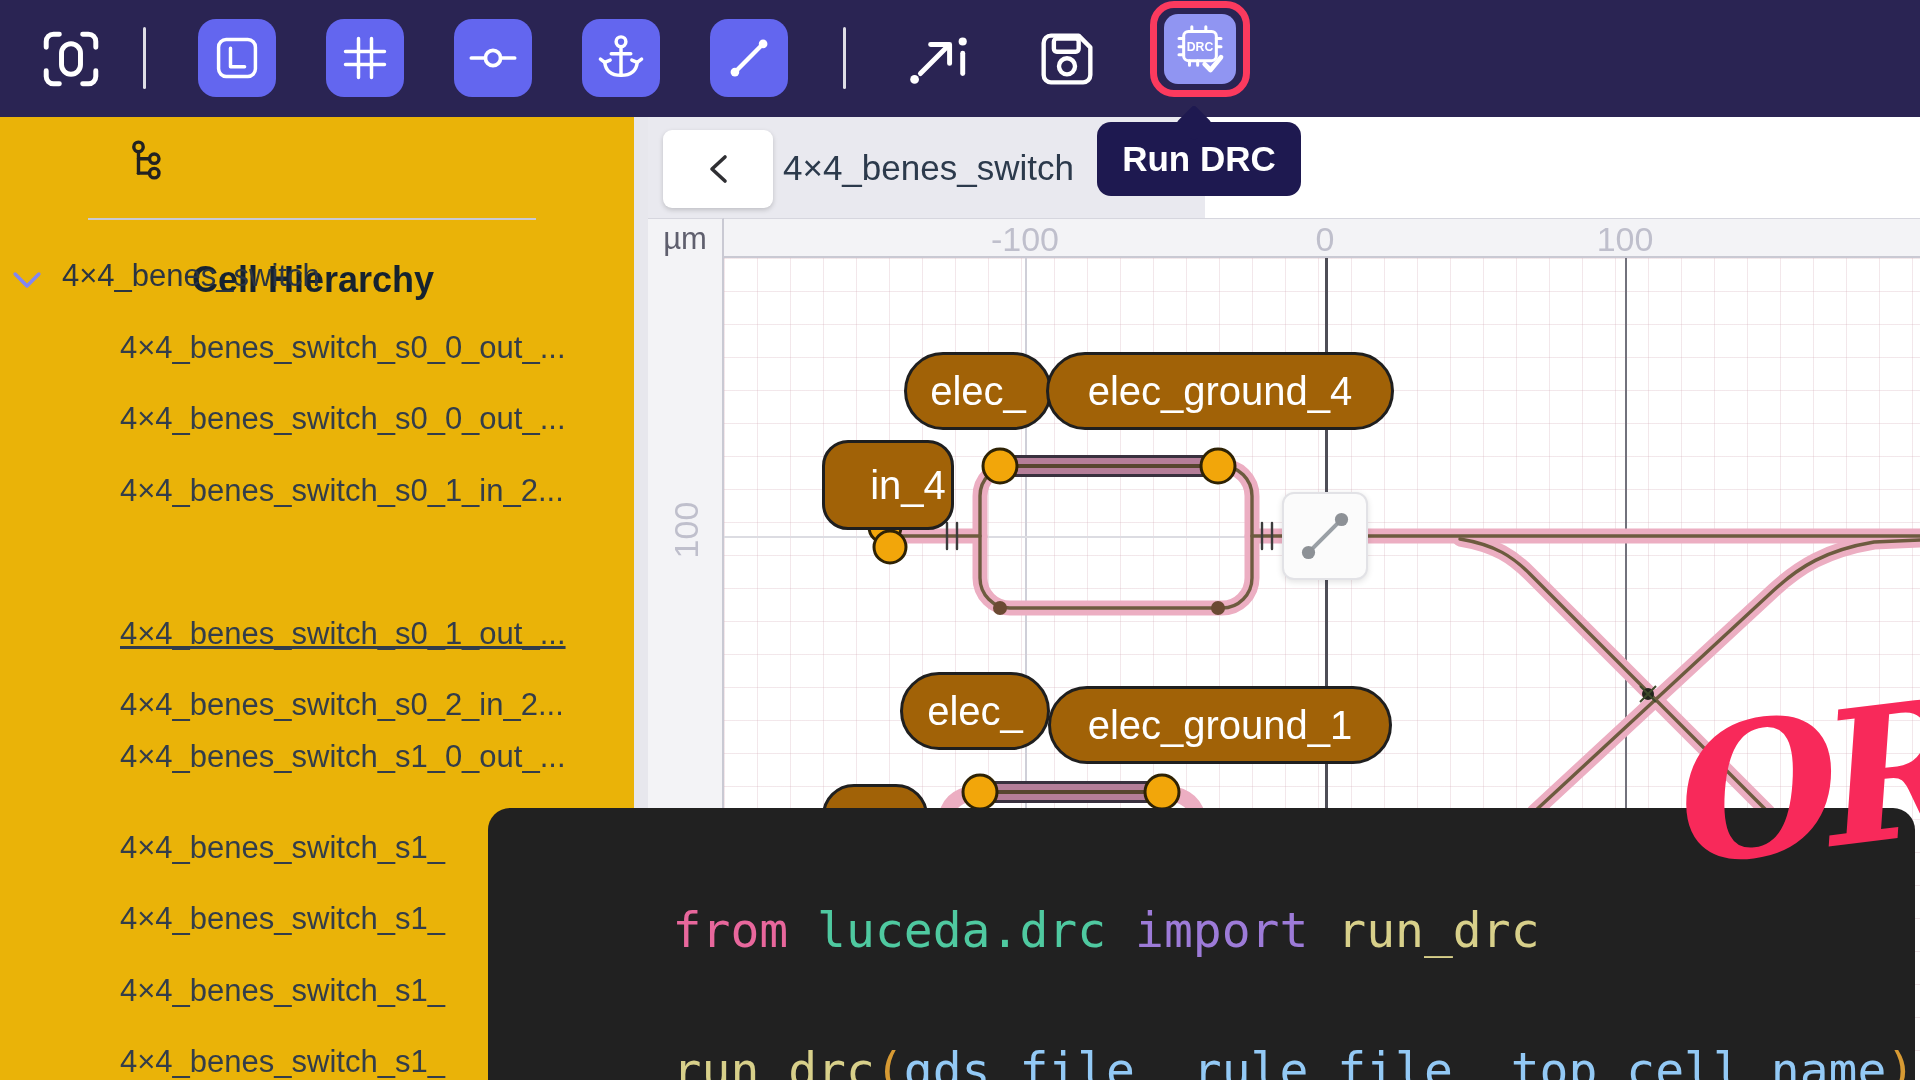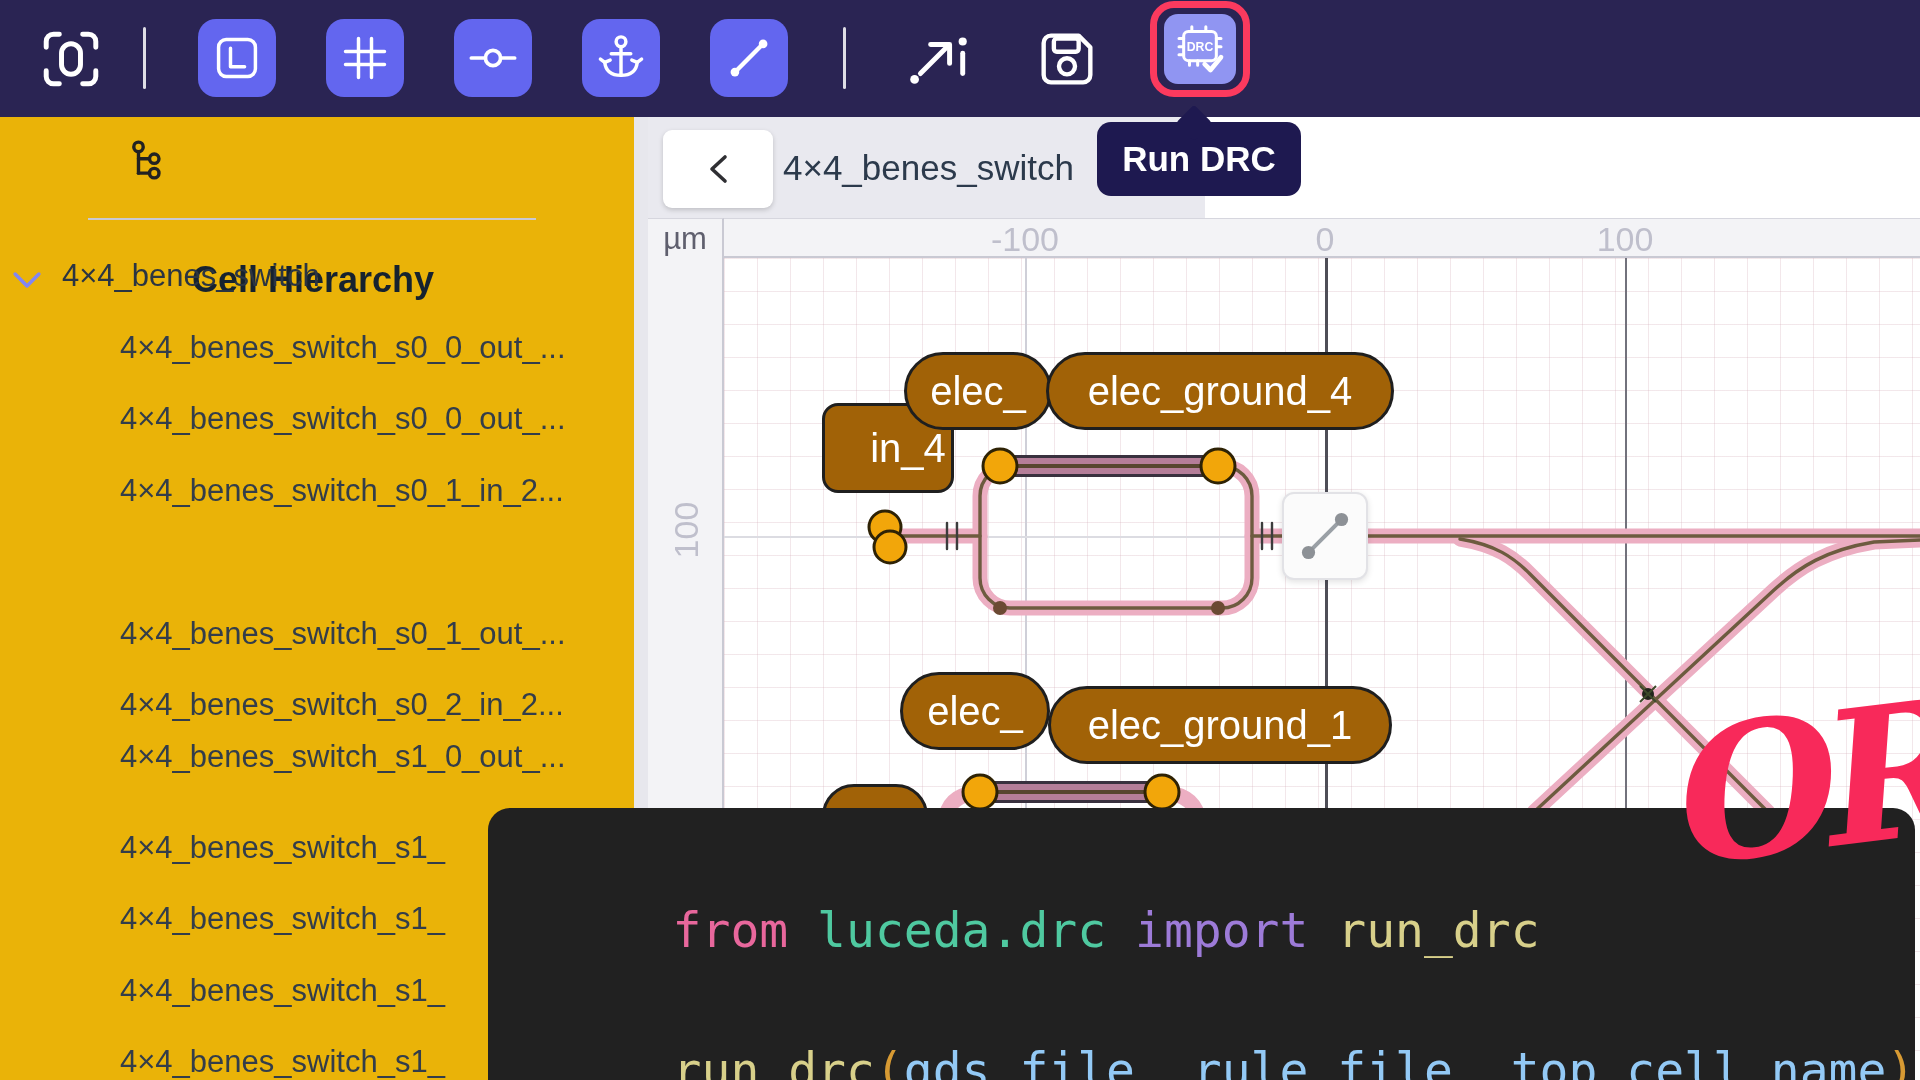--- a/index.html
+++ b/index.html
@@ -178,21 +178,21 @@
   <div id="sb-divider" class="abs" style="top:101px;"></div>
 
   <svg class="abs" style="left:8px;top:146px;" width="38" height="34" viewBox="0 0 32 28">
     <path d="M6 9 L16 19 L26 9" stroke="#8286f2" stroke-width="3" fill="none" stroke-linecap="round" stroke-linejoin="round"></path>
   </svg>
   <div id="tree-root" class="abs">4×4_benes_switch</div>
 
   <div class="abs tree-row" style="top:213px;">4×4_benes_switch_s0_0_out_...</div>
   <div class="abs tree-row" style="top:284px;">4×4_benes_switch_s0_0_out_...</div>
   <div class="abs tree-row" style="top:356px;">4×4_benes_switch_s0_1_in_2...</div>
-  <div class="abs tree-row" style="top:499px;">4×4_benes_switch_s0_1_out_...</div>
+  <div class="abs tree-row" style="top:499px;text-decoration:underline;">4×4_benes_switch_s0_1_out_...</div>
   <div class="abs tree-row" style="top:570px;">4×4_benes_switch_s0_2_in_2...</div>
   <div class="abs tree-row" style="top:622px;">4×4_benes_switch_s1_0_out_...</div>
   <div class="abs tree-row" style="top:713px;">4×4_benes_switch_s1_</div>
   <div class="abs tree-row" style="top:784px;">4×4_benes_switch_s1_</div>
   <div class="abs tree-row" style="top:856px;">4×4_benes_switch_s1_</div>
   <div class="abs tree-row" style="top:927px;">4×4_benes_switch_s1_</div>
 
   <div id="sb-scroll" class="abs"></div>
 </div>
 
@@ -267,21 +267,21 @@
   <g fill="#f2a60a" stroke="#2e2205" stroke-width="3">
     <circle cx="885" cy="527" r="16"></circle>
       <circle cx="890" cy="547" r="16"></circle>
     <circle cx="1000" cy="466" r="17"></circle>
       <circle cx="1218" cy="466" r="17"></circle>
     <circle cx="980" cy="792" r="17"></circle>
       <circle cx="1162" cy="792" r="17"></circle>
   </g>
 </svg>
 
-<div class="abs pill" style="left:822px;top:403px;width:132px;height:90px;border-radius:16px;z-index:5;padding-left:40px;">in_4</div>
+<div class="abs pill" style="left:822px;top:440px;width:132px;height:90px;border-radius:26px;z-index:5;padding-left:40px;">in_4</div>
 <div class="abs pill" style="left:904px;top:352px;width:148px;height:78px;border-radius:39px;z-index:6;">elec_</div>
 <div class="abs pill" style="left:1046px;top:352px;width:348px;height:78px;border-radius:39px;z-index:7;">elec_ground_4</div>
 <div class="abs pill" style="left:822px;top:784px;width:106px;height:88px;border-radius:32px;z-index:5;font-weight:bold;">in_2</div>
 <div class="abs pill" style="left:900px;top:672px;width:150px;height:78px;border-radius:39px;z-index:6;">elec_</div>
 <div class="abs pill" style="left:1048px;top:672px;width:344px;height:78px;border-radius:39px;z-index:7;margin-top:14px;">elec_ground_1</div>
 
 <div id="switch-btn" class="abs">
   <svg width="66" height="66" viewBox="0 0 80 80">
     <path d="M22 58 L58 22" stroke="#9aa0a6" stroke-width="5" stroke-linecap="round"></path>
     <circle cx="20" cy="60" r="8" fill="#8d9196"></circle>

